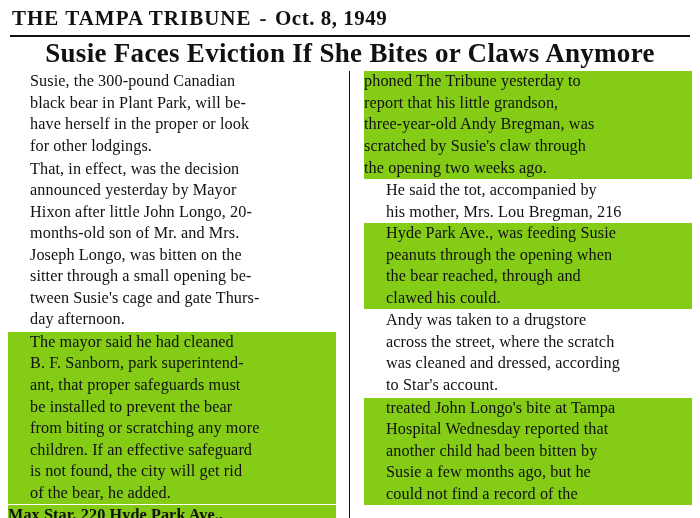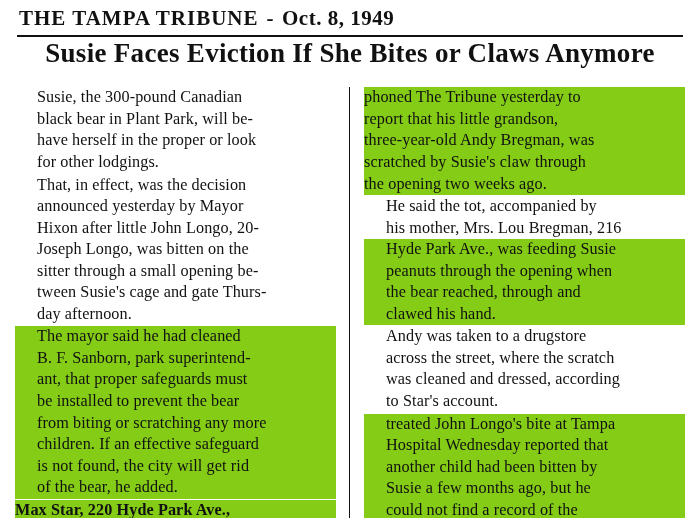--- a/index.html
+++ b/index.html
@@ -12,21 +12,21 @@
     background: #ffffff;
     font-family: "Liberation Serif", serif;
     color: #111111;
     overflow: hidden;
   }
   .page {
     position: relative;
     width: 700px;
     height: 418px;
     box-sizing: border-box;
-    padding: 0 15px;
+    padding: 0 8px;
   }
   .masthead {
     display: flex;
     align-items: baseline;
     gap: 6px;
     font-family: "Liberation Serif", serif;
     font-size: 21px;
     letter-spacing: 0.5px;
     padding-top: 6px;
     padding-left: 4px;
@@ -49,21 +49,21 @@
     margin: 4px 2px 2px 2px;
   }
   .headline {
     font-family: "Liberation Serif", serif;
     font-size: 27px;
     font-weight: bold;
     letter-spacing: 0.3px;
     text-align: center;
     line-height: 1.05;
     white-space: nowrap;
-    margin: 2px 0 20px 0;
+    margin: 2px 0 4px 0;
   }
   .columns {
     display: flex;
     gap: 0;
     position: relative;
     height: 452px;
   }
   .col {
     width: 50%;
     box-sizing: border-box;
@@ -121,20 +121,21 @@
         <span class="line">Susie, the 300-pound Canadian</span>
         <span class="line">black bear in Plant Park, will be-</span>
         <span class="line">have herself in the proper or look</span>
         <span class="line">for other lodgings.</span>
       </p>
 
       <p class="para">
         <span class="line">That, in effect, was the decision</span>
         <span class="line">announced yesterday by Mayor</span>
         <span class="line">Hixon after little John Longo, 20-</span>
+        <span class="line">months-old son of Mr. and Mrs.</span>
         <span class="line">Joseph Longo, was bitten on the</span>
         <span class="line">sitter through a small opening be-</span>
         <span class="line">tween Susie's cage and gate Thurs-</span>
         <span class="line">day afternoon.</span>
       </p>
 
       <p class="para">
         <span class="line hl">The mayor said he had cleaned</span>
         <span class="line hl">B. F. Sanborn, park superintend-</span>
         <span class="line hl">ant, that proper safeguards must</span>
@@ -160,21 +161,21 @@
         <span class="line hl">scratched by Susie's claw through</span>
         <span class="line hl">the opening two weeks ago.</span>
       </p>
 
       <p class="para">
         <span class="line">He said the tot, accompanied by</span>
         <span class="line">his mother, Mrs. Lou Bregman, 216</span>
         <span class="line hl">Hyde Park Ave., was feeding Susie</span>
         <span class="line hl">peanuts through the opening when</span>
         <span class="line hl">the bear reached, through and</span>
-        <span class="line hl">clawed his hand.</span>
+        <span class="line hl">clawed his could.</span>
       </p>
 
       <p class="para">
         <span class="line">Andy was taken to a drugstore</span>
         <span class="line">across the street, where the scratch</span>
         <span class="line">was cleaned and dressed, according</span>
         <span class="line">to Star's account.</span>
       </p>
 
       <p class="para">

